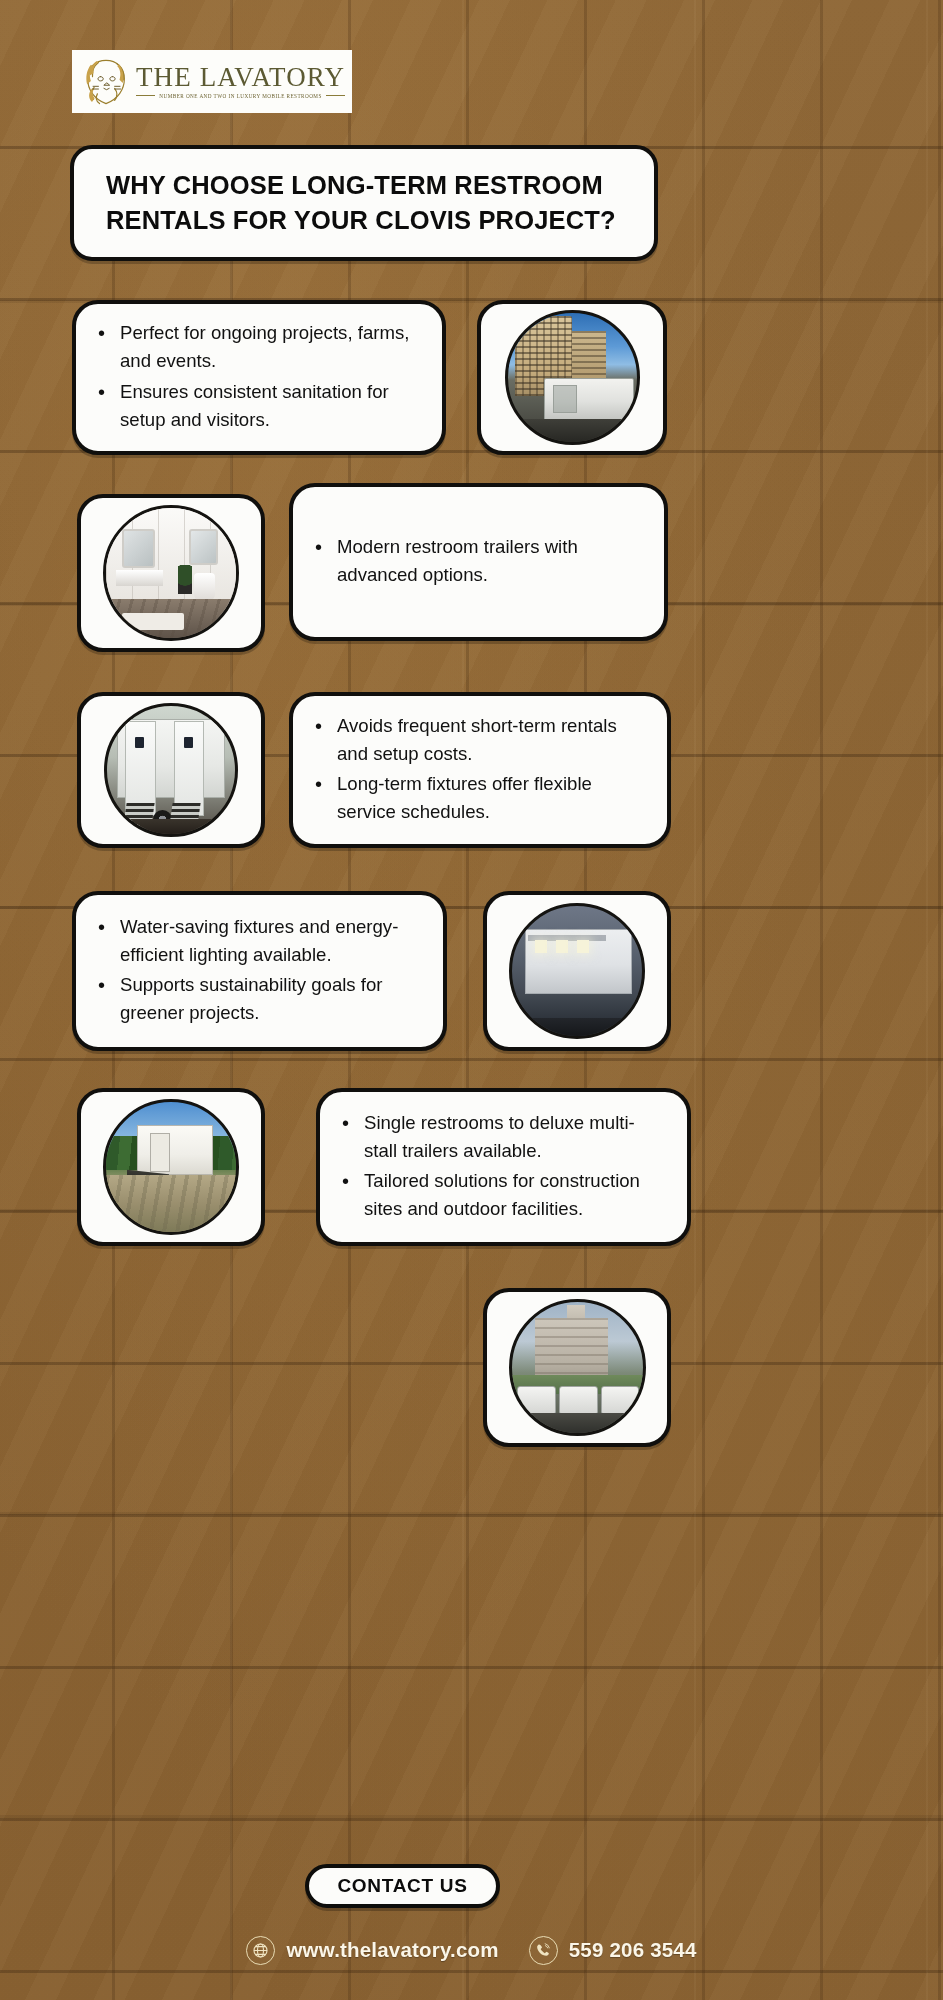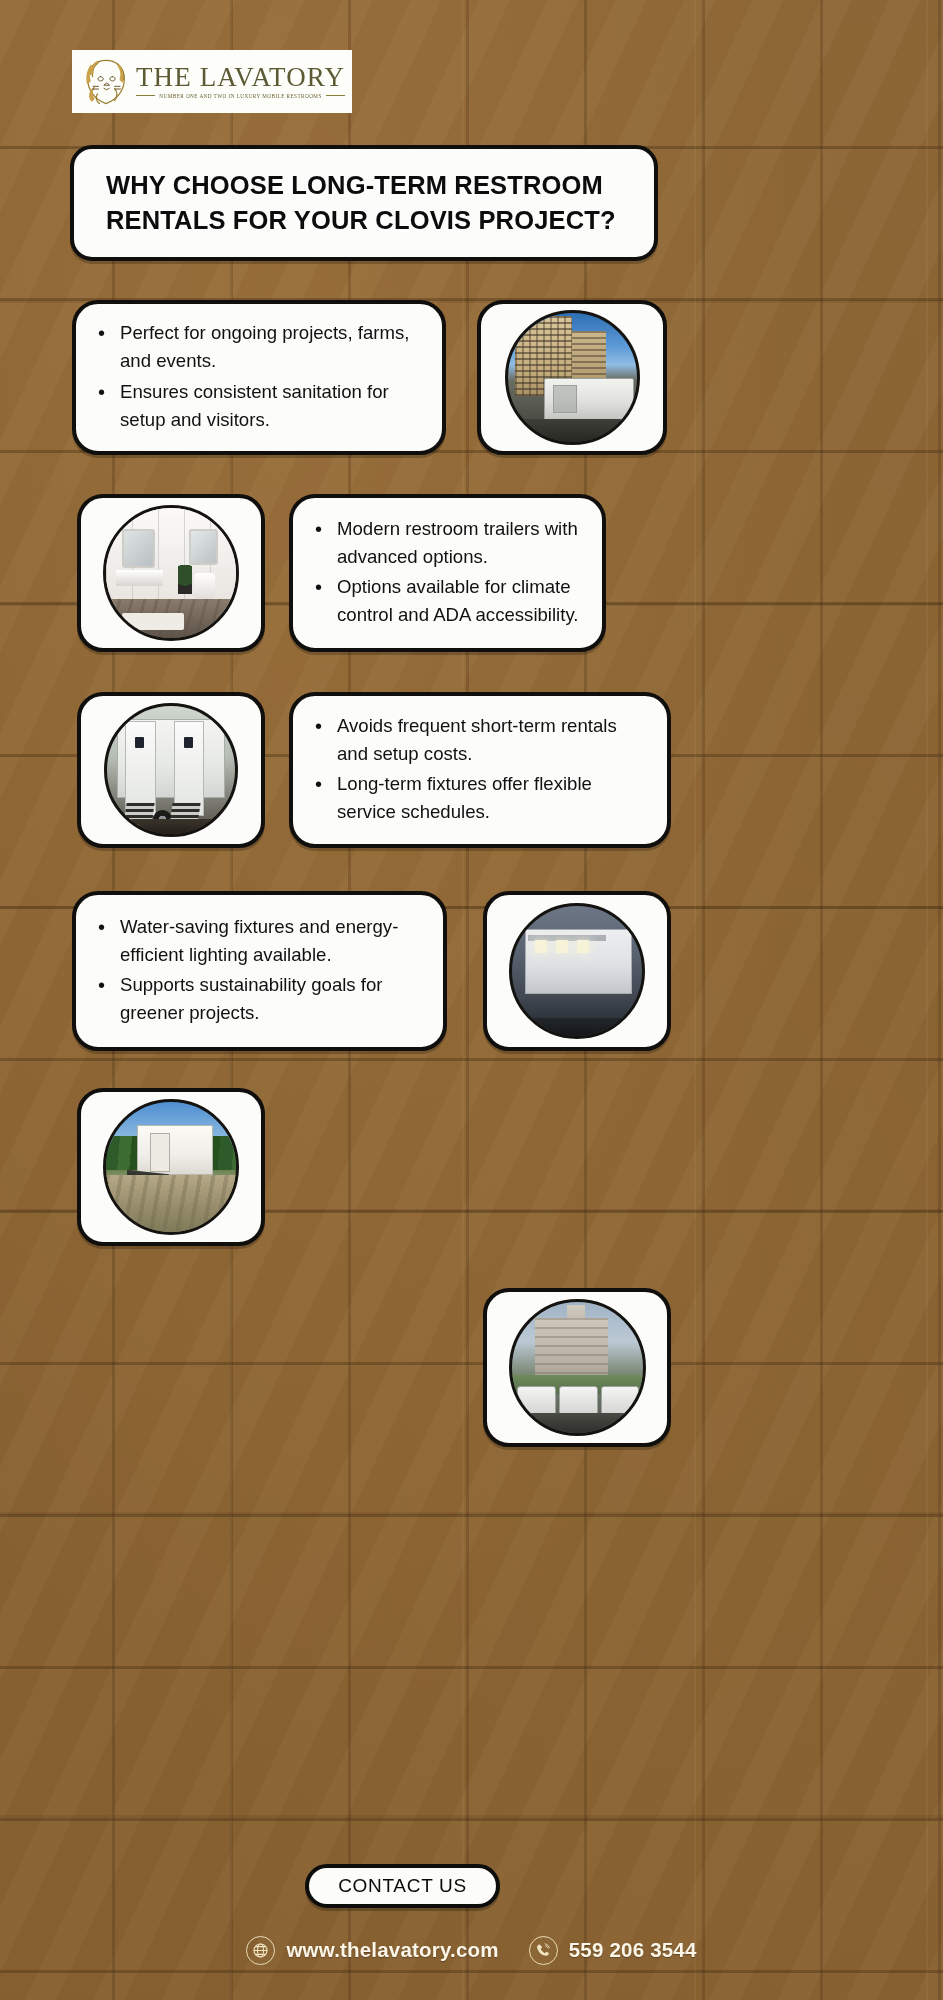--- a/index.html
+++ b/index.html
@@ -399,21 +399,21 @@
     background: #fcfcfa;
     border: 4px solid #0d0d0b;
     border-radius: 24px;
     display: flex;
     align-items: center;
     justify-content: center;
     box-shadow: 0 3px 0 rgba(0,0,0,0.25);
   }
   #contact-btn span {
     font-size: 19px;
-    font-weight: normal;
+    font-weight: bold;
     letter-spacing: 0.7px;
     color: #0b0b0b;
   }
 
   
   #footer {
     position: absolute;
     left: 0;
     top: 1925px;
     width: 943px;
@@ -509,24 +509,23 @@
           <div class="mirror"></div>
           <div class="mirror2"></div>
         <div class="vanity"></div>
           <div class="toilet"></div>
           <div class="plant"></div>
         <div class="floor"></div>
           <div class="mat"></div>
       </div>
     </div>
   </div>
-  <div class="card text-card" style="left:289px; top:494px; width:317px; height:158px;">
+  <div class="card text-card" style="left:289px; top:483px; width:379px; height:158px;">
     <ul class="bullets">
       <li>Modern restroom trailers with advanced options.</li>
-      <li>Options available for climate control and ADA accessibility.</li>
     </ul>
   </div>
 
   <div class="card img-card" style="left:77px; top:692px; width:188px; height:156px;">
     <div class="photo-circle ph3" style="width:134px;height:134px;">
       <div class="photo-inner">
         <div class="body"></div>
         <div class="door l"></div>
           <div class="door r"></div>
         <div class="sign" style="left:22%;top:24%;"></div>
@@ -569,20 +568,26 @@
     <div class="photo-circle ph5" style="width:136px;height:136px;">
       <div class="photo-inner">
         <div class="trees"></div>
           <div class="body"></div>
           <div class="door"></div>
         <div class="hitch"></div>
           <div class="grnd"></div>
       </div>
     </div>
   </div>
+  <div class="card text-card" style="left:316px; top:1088px; width:375px; height:158px;">
+    <ul class="bullets">
+      <li>Single restrooms to deluxe multi-stall trailers available.</li>
+      <li>Tailored solutions for construction sites and outdoor facilities.</li>
+    </ul>
+  </div>
 
   <div class="card img-card" style="left:483px; top:1288px; width:188px; height:159px;">
     <div class="photo-circle ph6" style="width:137px;height:137px;">
       <div class="photo-inner">
         <div class="tower"></div>
           <div class="bldg"></div>
           <div class="lawn"></div>
         <div class="truck t1"></div>
           <div class="truck t2"></div>
           <div class="truck t3"></div>

